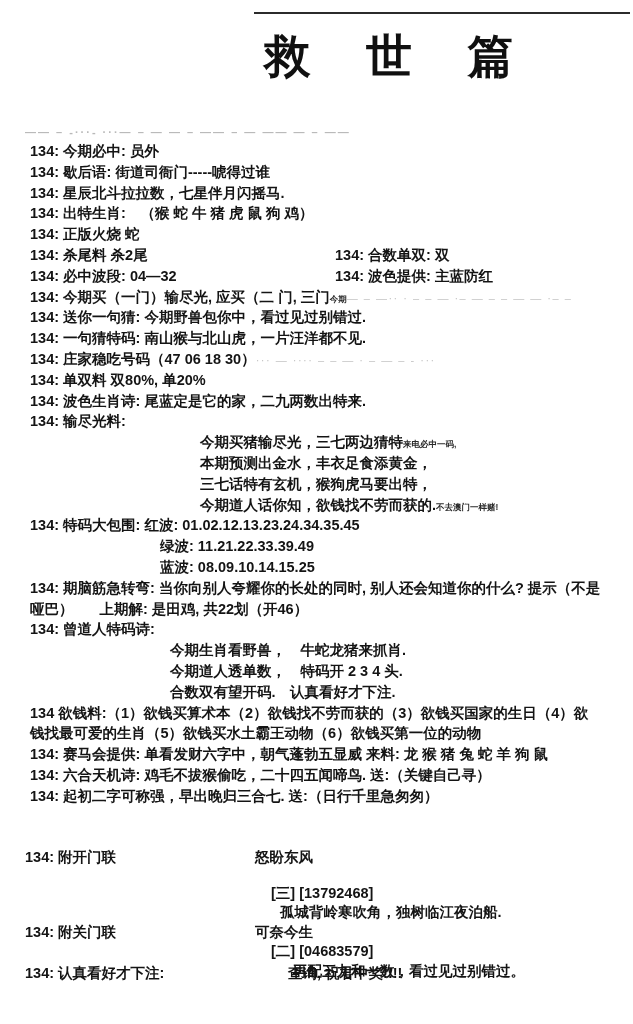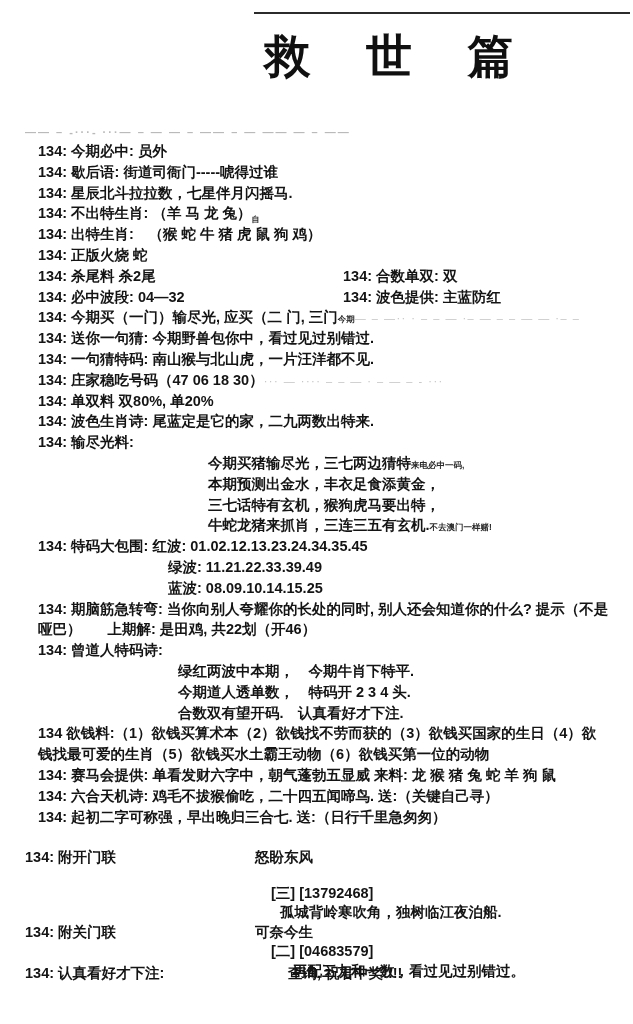--- a/index.html
+++ b/index.html
@@ -23,21 +23,21 @@
     font-size:46px;font-weight:700;
     letter-spacing:22px;color:#101010;
     white-space:nowrap;
   }
   .faded-top{
     position:absolute;top:126px;left:25px;width:590px;
     color:#b9b9b9;font-size:11px;letter-spacing:2px;
     white-space:nowrap;overflow:hidden;font-weight:700;
   }
   .content{
-    position:absolute;top:141px;left:38px;right:4px;
+    position:absolute;top:141px;left:30px;right:4px;
   }
   .r{
     position:relative;
     height:20.8px;line-height:20.8px;
     font-size:14.5px;white-space:nowrap;
   }
   .rt{position:absolute;left:305px;top:0;}
   .ind1{padding-left:170px;}
   .ind2{padding-left:130px;}
   .ind3{padding-left:140px;}
@@ -63,43 +63,42 @@
 <div class="page">
 
   <div class="title-rule"></div>
   <div class="page-title">救 世 篇</div>
   <div class="faded-top">—— – -···- ···—   – —  —   –  ——   –   —  ——   —   –   ——</div>
 
   <div class="content">
     <div class="r"><span>134: 今期必中: 员外</span></div>
     <div class="r"><span>134: 歇后语: 街道司衙门-----唬得过谁</span></div>
     <div class="r"><span>134: 星辰北斗拉拉数，七星伴月闪摇马.</span></div>
-    <div class="r"><span>134: 不出特生肖: （羊 马 龙 兔）</span><span class="tiny sub">自</span></div>
     <div class="r"><span>134: 出特生肖:　（猴 蛇 牛 猪 虎 鼠 狗 鸡）</span></div>
     <div class="r"><span>134: 正版火烧 蛇</span></div>
     <div class="r"><span>134: 杀尾料 杀2尾</span><span class="rt">134: 合数单双: 双</span></div>
     <div class="r"><span>134: 必中波段: 04—32</span><span class="rt">134: 波色提供: 主蓝防红</span></div>
     <div class="r"><span>134: 今期买（一门）输尽光, 应买（二 门, 三门</span><span class="tiny">今期</span><span class="faded">— – —·· · – – — ·– — – – — — ·– –</span></div>
     <div class="r"><span>134: 送你一句猜: 今期野兽包你中，看过见过别错过.</span></div>
     <div class="r"><span>134: 一句猜特码: 南山猴与北山虎，一片汪洋都不见.</span></div>
     <div class="r"><span>134: 庄家稳吃号码（47 06 18 30）</span><span class="faded">··· —  ···· – –  — · –  — – -  ···</span></div>
     <div class="r"><span>134: 单双料 双80%, 单20%</span></div>
     <div class="r"><span>134: 波色生肖诗: 尾蓝定是它的家，二九两数出特来.</span></div>
     <div class="r"><span>134: 输尽光料:</span></div>
     <div class="r ind1"><span>今期买猪输尽光，三七两边猜特</span><span class="tiny">来电必中一码,</span></div>
     <div class="r ind1"><span>本期预测出金水，丰衣足食添黄金，</span></div>
     <div class="r ind1"><span>三七话特有玄机，猴狗虎马要出特，</span></div>
-    <div class="r ind1"><span>牛蛇龙猪来抓肖，三连三五有玄机.</span><span class="tiny">不去澳门一样赌!</span></div>
+    <div class="r ind1"><span>今期道人话你知，欲钱找不劳而获的.</span><span class="tiny">不去澳门一样赌!</span></div>
     <div class="r"><span>134: 特码大包围: 红波: 01.02.12.13.23.24.34.35.45</span></div>
     <div class="r ind2"><span>绿波: 11.21.22.33.39.49</span></div>
     <div class="r ind2"><span>蓝波: 08.09.10.14.15.25</span></div>
     <div class="r"><span>134: 期脑筋急转弯: 当你向别人夸耀你的长处的同时, 别人还会知道你的什么? 提示（不是</span></div>
     <div class="r"><span>哑巴）</span><span class="mid">上期解: 是田鸡, 共22划（开46）</span></div>
     <div class="r"><span>134: 曾道人特码诗:</span></div>
-    <div class="r ind3"><span>绿红两波中本期，　今期牛肖下特平.</span></div>
+    <div class="r ind3"><span>今期生肖看野兽，　牛蛇龙猪来抓肖.</span></div>
     <div class="r ind3"><span>今期道人透单数，　特码开 2 3 4 头.</span></div>
     <div class="r ind3"><span>合数双有望开码.　认真看好才下注.</span></div>
     <div class="r"><span>134 欲钱料:（1）欲钱买算术本（2）欲钱找不劳而获的（3）欲钱买国家的生日（4）欲</span></div>
     <div class="r"><span>钱找最可爱的生肖（5）欲钱买水土霸王动物（6）欲钱买第一位的动物</span></div>
     <div class="r"><span>134: 赛马会提供: 单看发财六字中，朝气蓬勃五显威 来料: 龙 猴 猪 兔 蛇 羊 狗 鼠</span></div>
     <div class="r"><span>134: 六合天机诗: 鸡毛不拔猴偷吃，二十四五闻啼鸟. 送:（关键自己寻）</span></div>
     <div class="r"><span>134: 起初二字可称强，早出晚归三合七. 送:（日行千里急匆匆）</span></div>
   </div>
 
   <div class="couplets">

